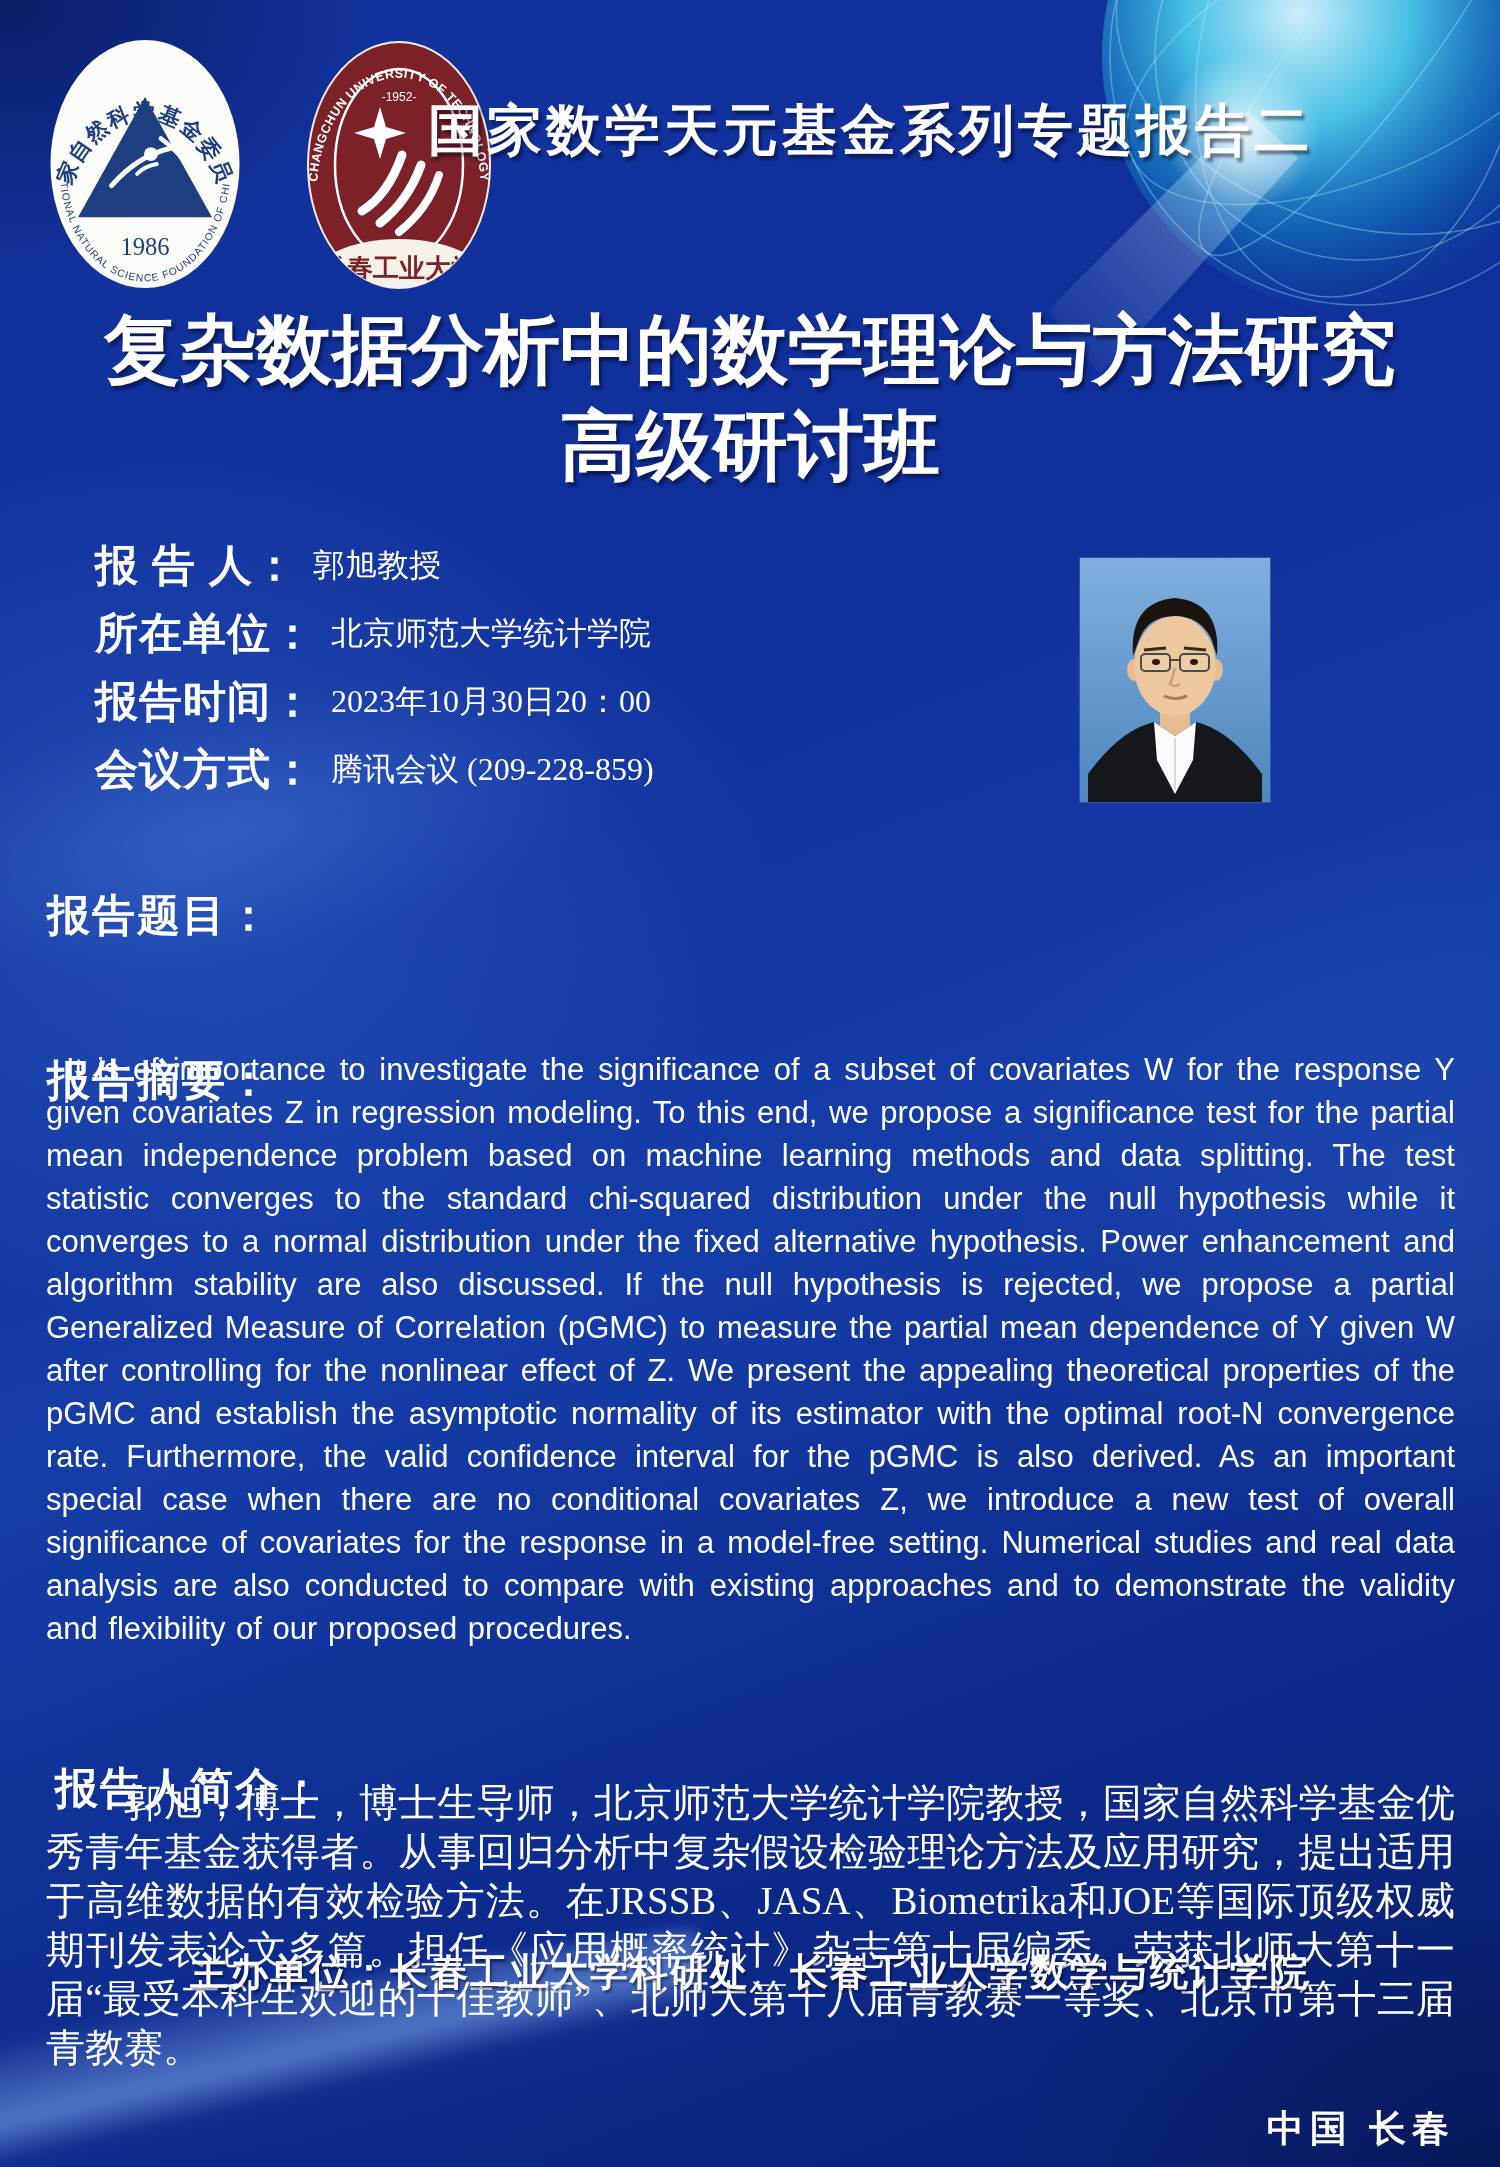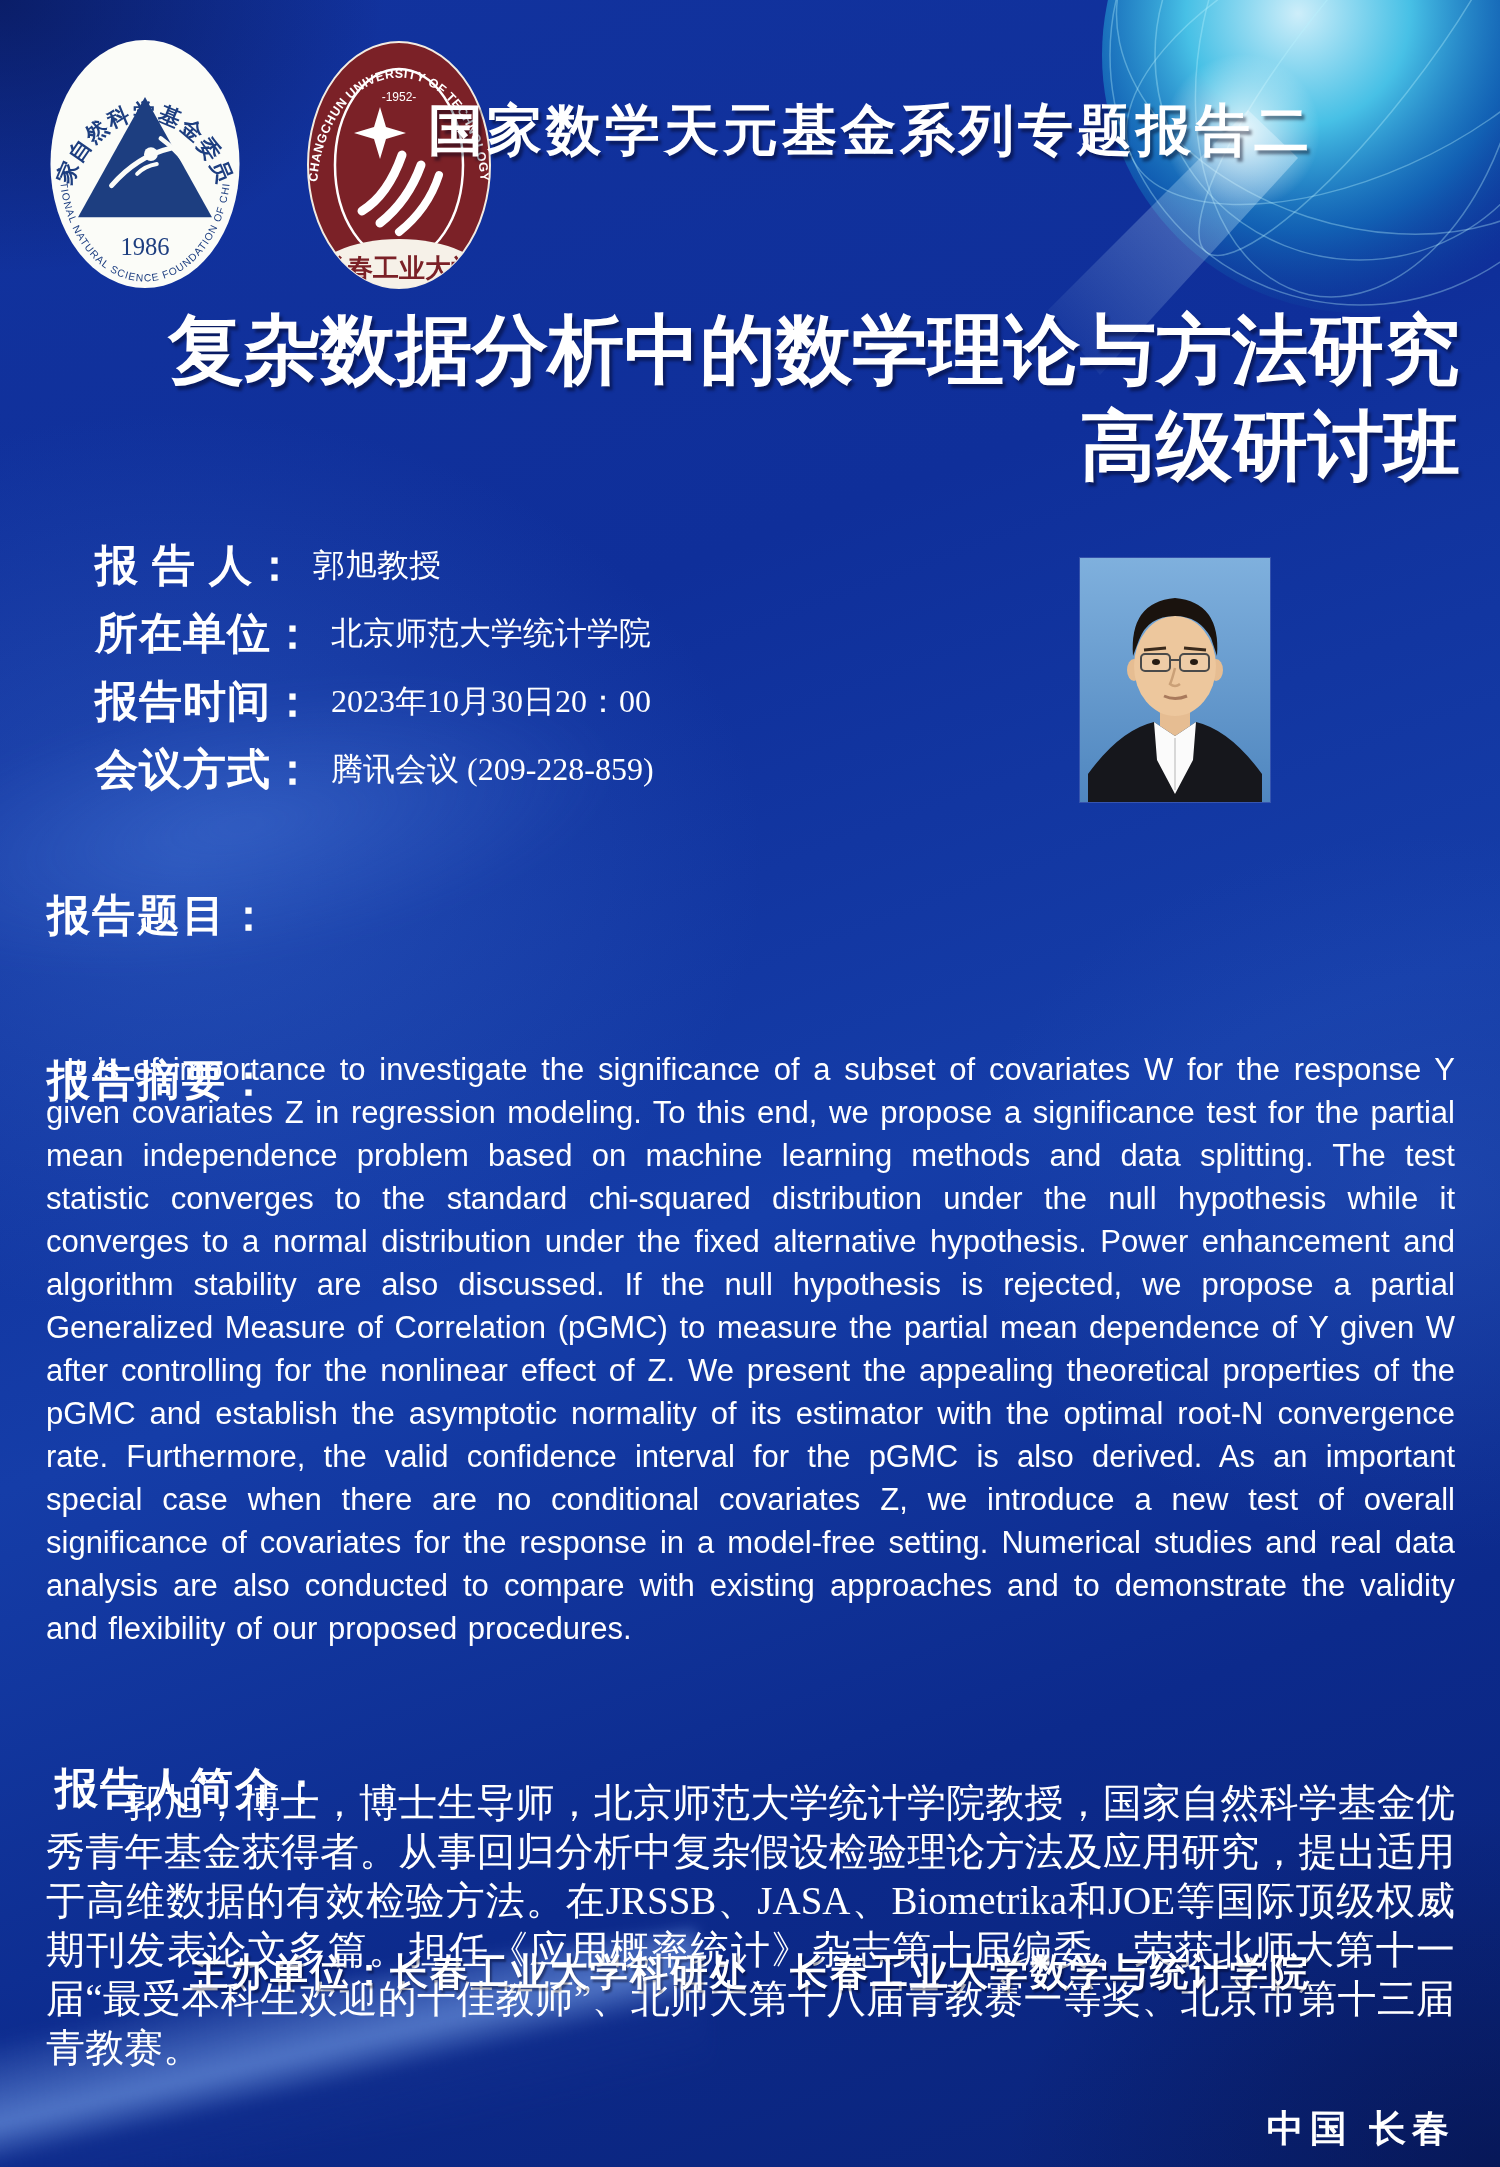--- a/index.html
+++ b/index.html
@@ -16,21 +16,21 @@
     filter:blur(7px);}
   .midwave{position:absolute;left:-120px;top:600px;width:900px;height:420px;transform:rotate(-10deg);
     background:radial-gradient(ellipse 60% 45% at 40% 50%, rgba(90,140,235,.28), transparent 70%);filter:blur(10px);}
   .globe-wrap{position:absolute;right:0;top:0;width:470px;height:390px;}
   .logo{position:absolute;}
   .logo-nsfc{left:46px;top:36px;width:198px;height:256px;}
   .logo-cut{left:304px;top:38px;width:190px;height:254px;}
   .series-title{position:absolute;left:428px;top:94px;right:40px;font-size:55px;font-weight:bold;
     letter-spacing:4px;font-family:"Liberation Serif","DejaVu Serif",serif;
     text-shadow:3px 4px 3px rgba(0,0,25,.45);white-space:nowrap;}
-  .main-title{position:absolute;left:40px;right:40px;top:302px;text-align:right;
+  .main-title{position:absolute;left:40px;right:40px;top:302px;text-align:center;
     font-family:"Liberation Serif","DejaVu Serif",serif;font-weight:bold;
     font-size:76px;line-height:96px;text-shadow:3px 4px 3px rgba(0,0,25,.45);}
   .info-block{position:absolute;left:95px;top:532px;}
   .info-row{height:68px;display:flex;align-items:center;}
   .info-label{font-weight:bold;font-size:43px;letter-spacing:1px;min-width:172px;}
   .info-value{font-family:"Liberation Serif","DejaVu Serif",serif;font-size:32px;margin-left:16px;}
   .photo{position:absolute;left:1080px;top:558px;width:190px;height:244px;box-shadow:0 0 0 1px rgba(255,255,255,.15);}
   .sec-label{position:absolute;left:47px;font-weight:bold;font-size:43px;letter-spacing:2px;margin-top:44px;}
   .topic-label{top:843px;}
   .topic-title{position:absolute;left:45px;right:45px;top:898px;text-align:center;

